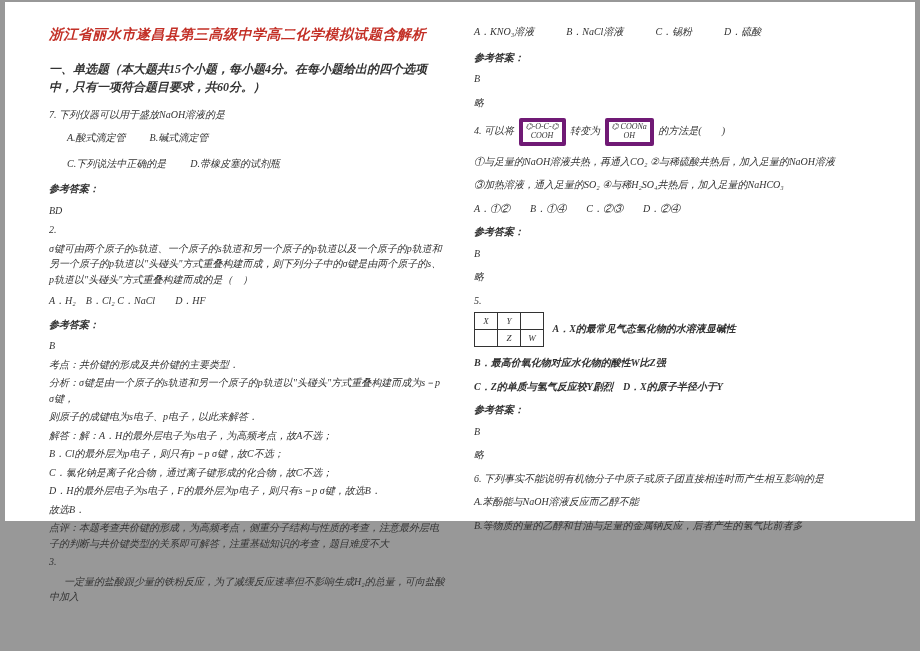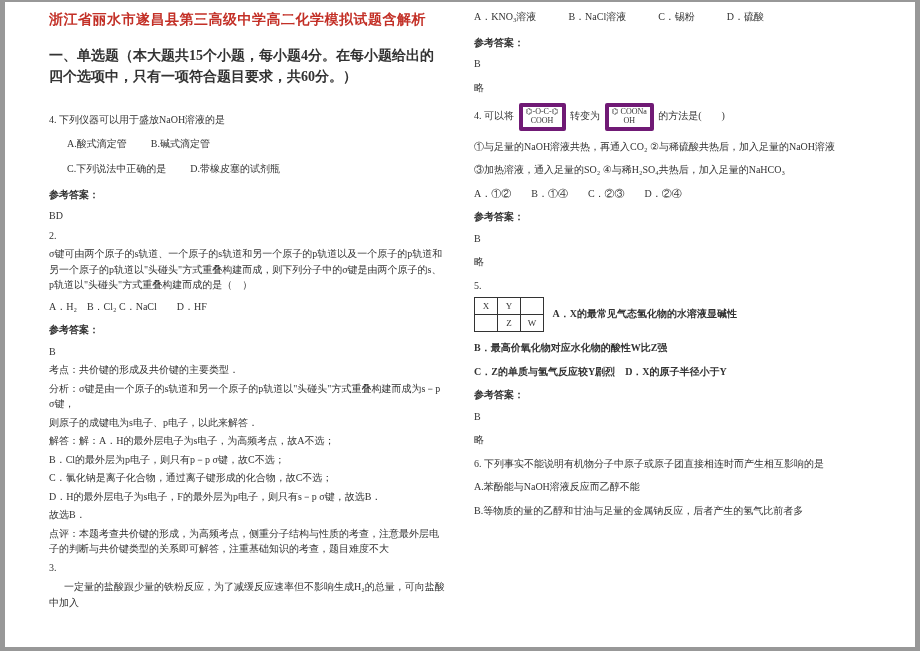--- a/index.html
+++ b/index.html
@@ -8,43 +8,44 @@
     background: #989898;
     font-family: "SimSun", "宋体", serif;
     width: 920px;
     height: 651px;
     overflow: hidden;
   }
   .paper {
     background: #fff;
     margin: 2px auto;
     width: 910px;
-    height: 645px;
-    padding: 7px 44px 10px 44px;
+    height: 519px;
+    padding: 22px 44px 10px 44px;
     box-sizing: border-box;
     display: flex;
     gap: 28px;
+    font-style: italic;
   }
   .column {
     flex: 1;
     font-size: 10px;
     color: #333;
     line-height: 1.55;
   }
   .title {
     color: #c33027;
     font-weight: bold;
     font-size: 14px;
     margin-bottom: 14px;
     letter-spacing: 0.5px;
   }
   .section-head {
     font-weight: bold;
-    font-size: 14px;
-    margin-bottom: 24px;
+    font-size: 12px;
+    margin-bottom: 10px;
   }
   .q-text {
     margin-bottom: 8px;
   }
   .indent { padding-left: 18px; }
   .options { display:flex; gap:24px; margin-bottom:10px; }
   .answer-label {
     font-weight: bold;
     margin: 8px 0 6px;
   }
@@ -77,21 +78,21 @@
   .tight p { margin:0 0 3px; }
 </style>
 </head>
 <body>
 
 <div class="paper">
   <div class="column">
     <div class="title">浙江省丽水市遂昌县第三高级中学高二化学模拟试题含解析</div>
     <div class="section-head">一、单选题（本大题共15个小题，每小题4分。在每小题给出的四个选项中，只有一项符合题目要求，共60分。）</div>
 
-    <div class="q-text">4. 下列仪器可以用于盛放NaOH溶液的是</div>
+    <div class="q-text">7. 下列仪器可以用于盛放NaOH溶液的是</div>
     <div class="indent">
       <div class="options">
         <span>A.酸式滴定管</span>
         <span>B.碱式滴定管</span>
       </div>
       <div class="options">
         <span>C.下列说法中正确的是</span>
         <span>D.带橡皮塞的试剂瓶</span>
       </div>
     </div>

